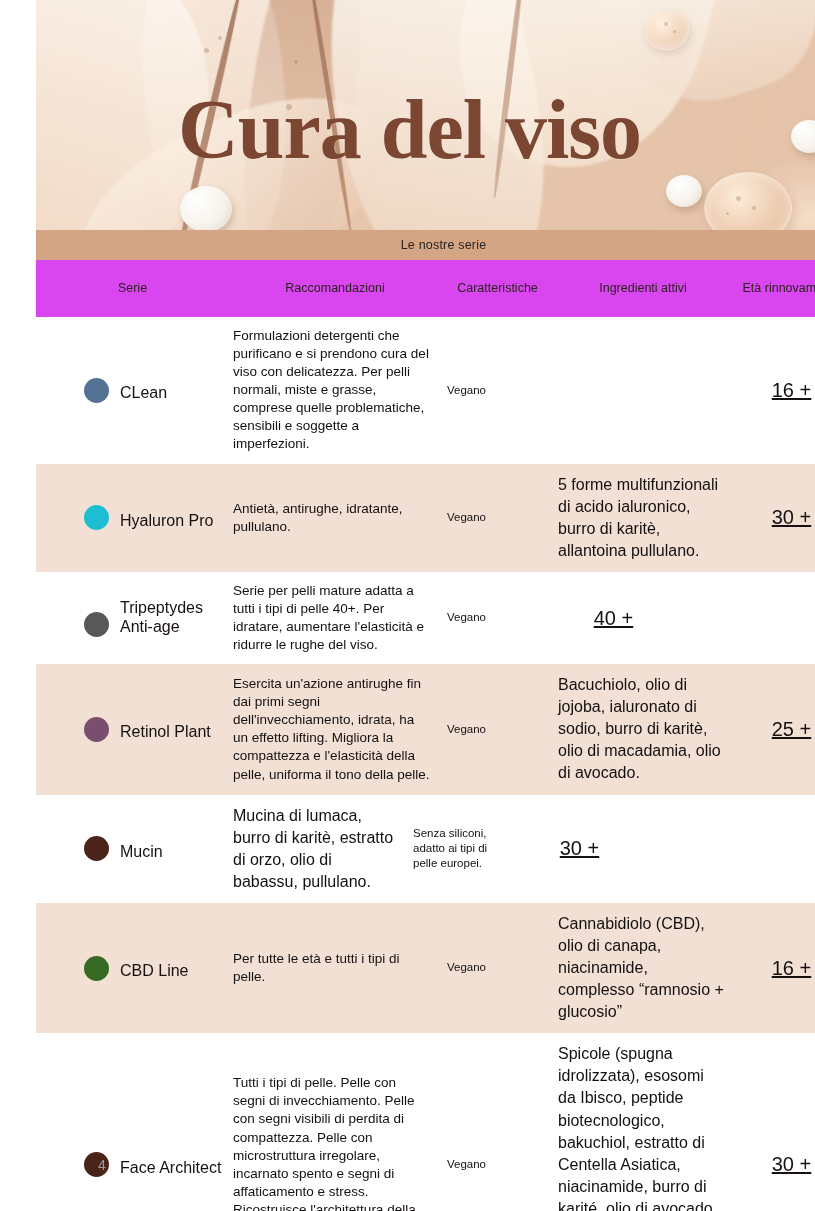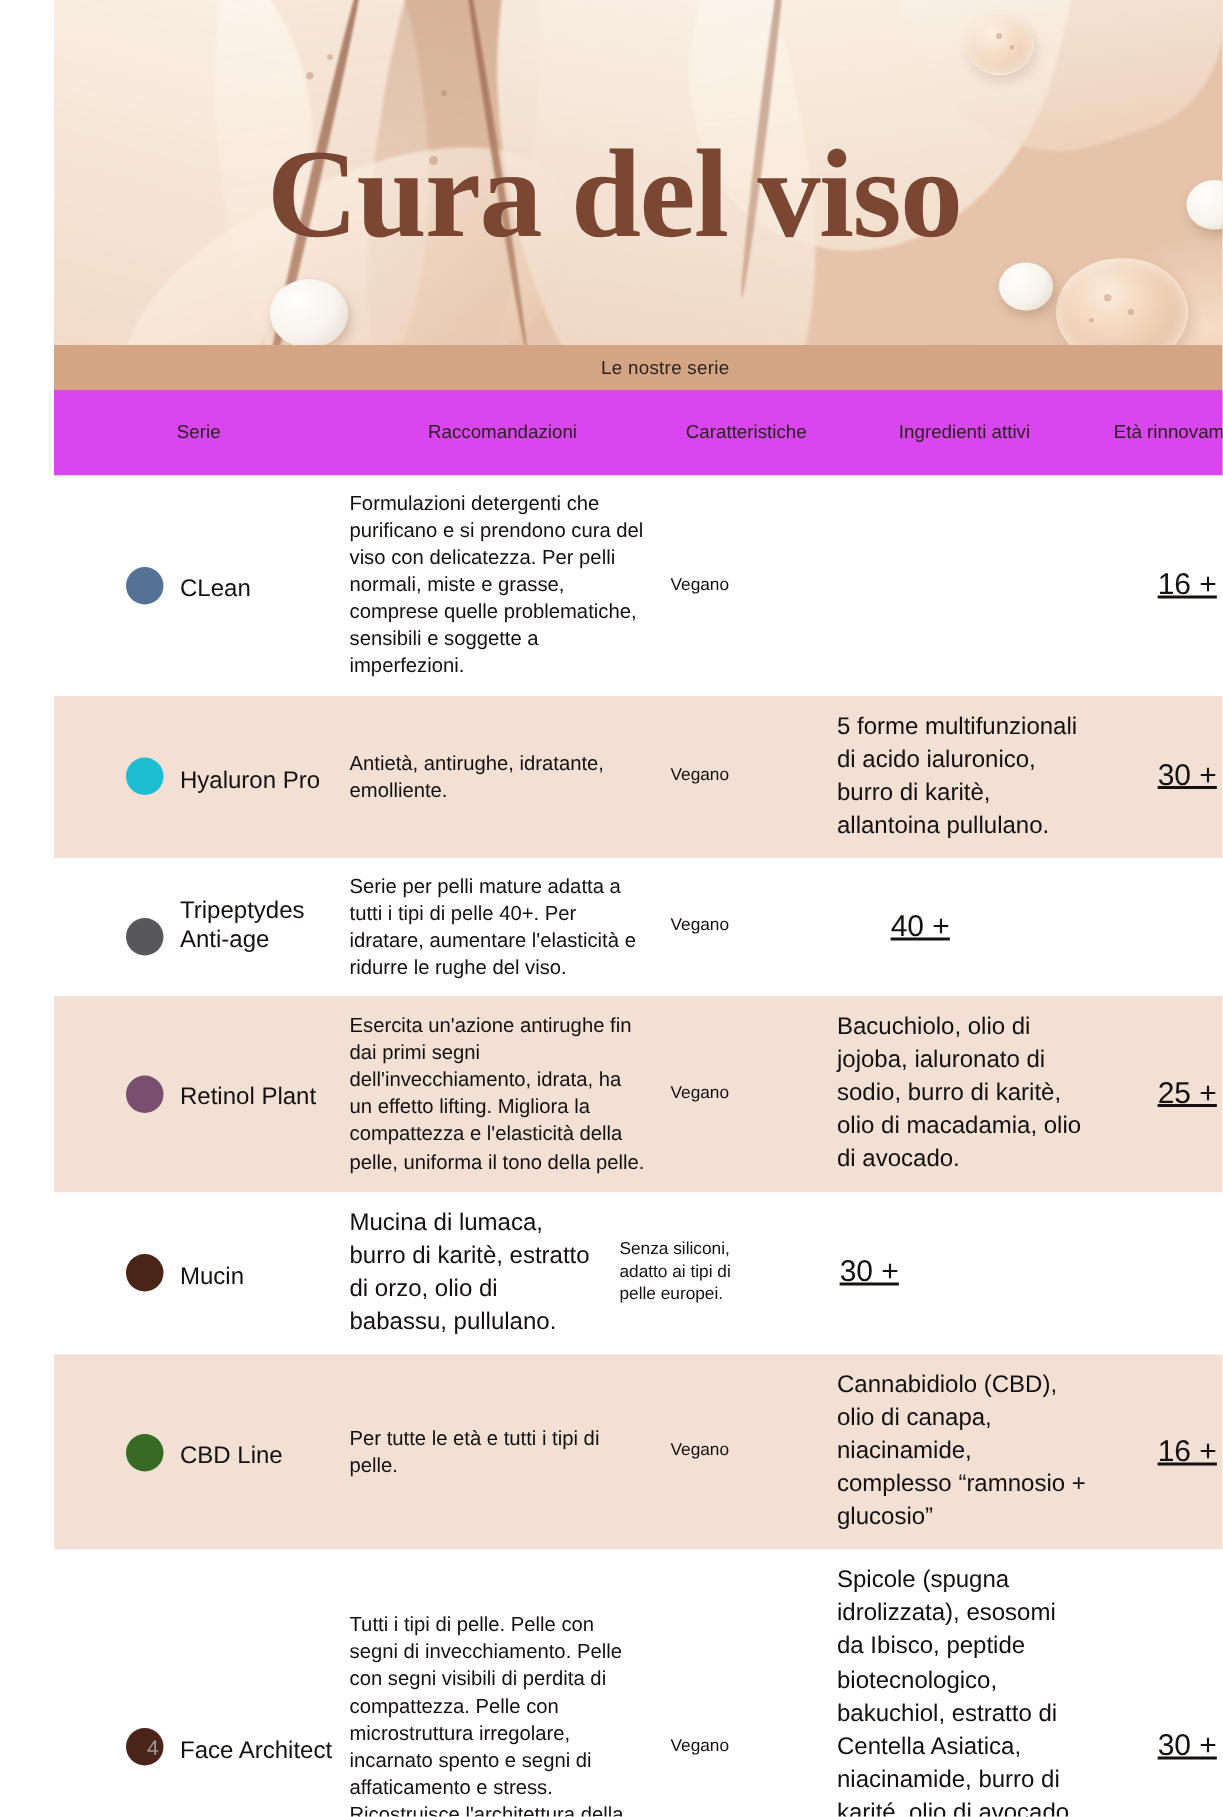--- a/index.html
+++ b/index.html
@@ -168,21 +168,21 @@
           <div class="cell cell-racc col-racc">Formulazioni detergenti che purificano e si prendono cura del viso con delicatezza. Per pelli normali, miste e grasse, comprese quelle problematiche, sensibili e soggette a imperfezioni.</div>
           <div class="cell cell-carat col-carat">Vegano</div>
           <div class="cell cell-ingr col-ingr"></div>
           <div class="cell cell-eta col-eta">16 +</div>
         </div>
         <div class="row alt">
           <div class="cell cell-serie col-serie">
             <span class="dot" style="background: rgb(29, 190, 210);"></span>
             <span class="serie-name">Hyaluron Pro</span>
           </div>
-          <div class="cell cell-racc col-racc">Antietà, antirughe, idratante, emolliente.</div>
+          <div class="cell cell-racc col-racc">Antietà, antirughe, idratante, pullulano.</div>
           <div class="cell cell-carat col-carat">Vegano</div>
           <div class="cell cell-ingr col-ingr">5 forme multifunzionali di acido ialuronico, burro di karitè, allantoina pullulano.</div>
           <div class="cell cell-eta col-eta">30 +</div>
         </div>
         <div class="row plain">
           <div class="cell cell-serie col-serie">
             <span class="dot" style="background: rgb(88, 88, 90);"></span>
             <span class="serie-name">Tripeptydes Anti-age</span>
           </div>
           <div class="cell cell-racc col-racc">Serie per pelli mature adatta a tutti i tipi di pelle 40+. Per idratare, aumentare l'elasticità e ridurre le rughe del viso.</div>

